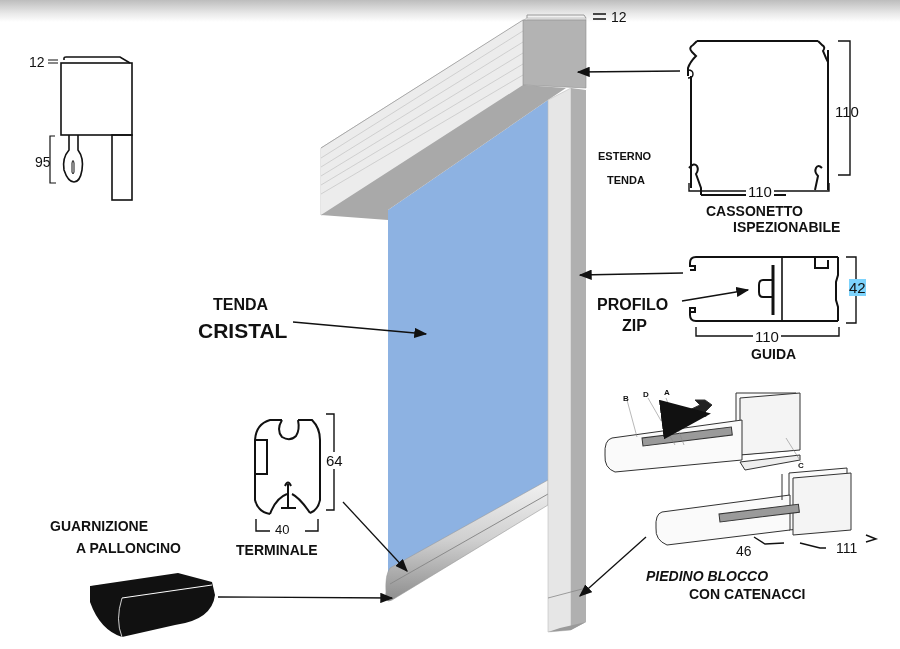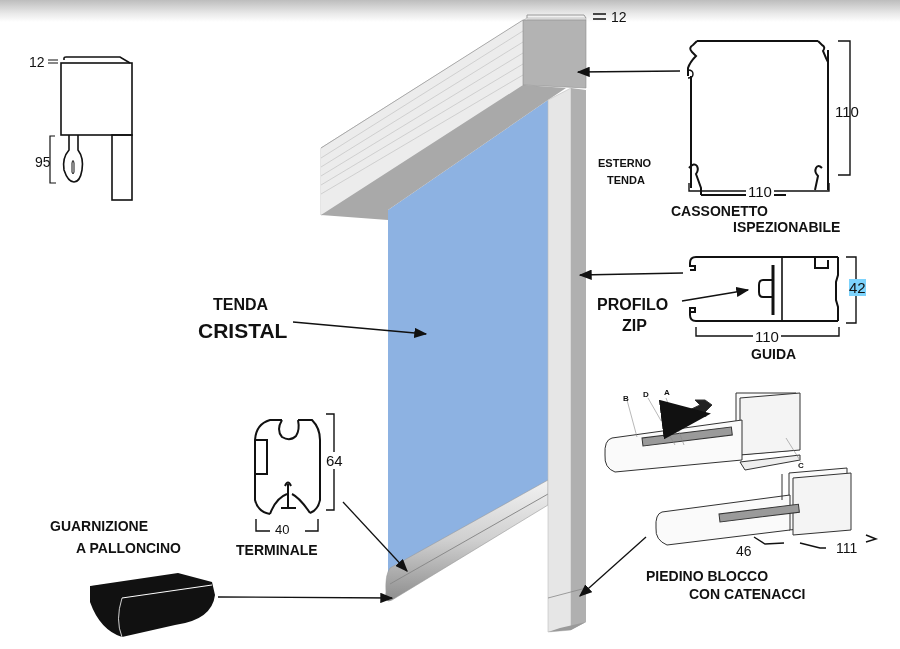--- a/index.html
+++ b/index.html
@@ -164,24 +164,24 @@
   </g>
 </svg>
 
 <div class="dim" style="left:29px;top:54px;font-size:14px;">12</div>
 <div class="dim" style="left:35px;top:154px;font-size:14px;">95</div>
 
 <div class="dim" style="left:611px;top:9px;font-size:14px;">12</div>
 
 <div class="dim" style="left:835px;top:103px;font-size:15px;">110</div>
 <div class="dim" style="left:746px;top:183px;font-size:15px;background:#fff;padding:0 2px;">110</div>
-<div class="lbl" style="left:671px;top:204px;font-size:14px;">CASSONETTO</div>
+<div class="lbl" style="left:706px;top:204px;font-size:14px;">CASSONETTO</div>
 <div class="lbl" style="left:733px;top:220px;font-size:14px;">ISPEZIONABILE</div>
 
-<div class="lbl" style="left:598px;top:157px;font-size:11px;">ESTERNO</div>
+<div class="lbl" style="left:598px;top:150px;font-size:11px;">ESTERNO</div>
 <div class="lbl" style="left:607px;top:174px;font-size:11px;">TENDA</div>
 
 <div class="dim" style="left:849px;top:279px;font-size:15px;background:#7dd3fc;">42</div>
 <div class="dim" style="left:753px;top:328px;font-size:15px;background:#fff;padding:0 2px;">110</div>
 <div class="lbl" style="left:751px;top:347px;font-size:14px;">GUIDA</div>
 <div class="lbl" style="left:597px;top:296px;font-size:16px;">PROFILO</div>
 <div class="lbl" style="left:622px;top:317px;font-size:16px;">ZIP</div>
 
 <div class="lbl" style="left:213px;top:296px;font-size:16px;">TENDA</div>
 <div class="lbl" style="left:198px;top:319px;font-size:21px;">CRISTAL</div>
@@ -193,14 +193,14 @@
 <div class="lbl" style="left:50px;top:519px;font-size:14px;">GUARNIZIONE</div>
 <div class="lbl" style="left:76px;top:541px;font-size:14px;">A PALLONCINO</div>
 
 <div class="dim" style="left:623px;top:394px;font-size:8px;font-weight:bold;">B</div>
 <div class="dim" style="left:643px;top:390px;font-size:8px;font-weight:bold;">D</div>
 <div class="dim" style="left:664px;top:388px;font-size:8px;font-weight:bold;">A</div>
 <div class="dim" style="left:798px;top:461px;font-size:8px;font-weight:bold;">C</div>
 
 <div class="dim" style="left:736px;top:543px;font-size:14px;">46</div>
 <div class="dim" style="left:836px;top:540px;font-size:14px;">111</div>
-<div class="lbl" style="left:646px;top:569px;font-size:14px;">PIEDINO BLOCCO</div>
+<div class="lbl" style="left:646px;top:569px;font-size:14px;font-style:italic;">PIEDINO BLOCCO</div>
 <div class="lbl" style="left:689px;top:587px;font-size:14px;">CON CATENACCI</div>
 
 </body></html>

